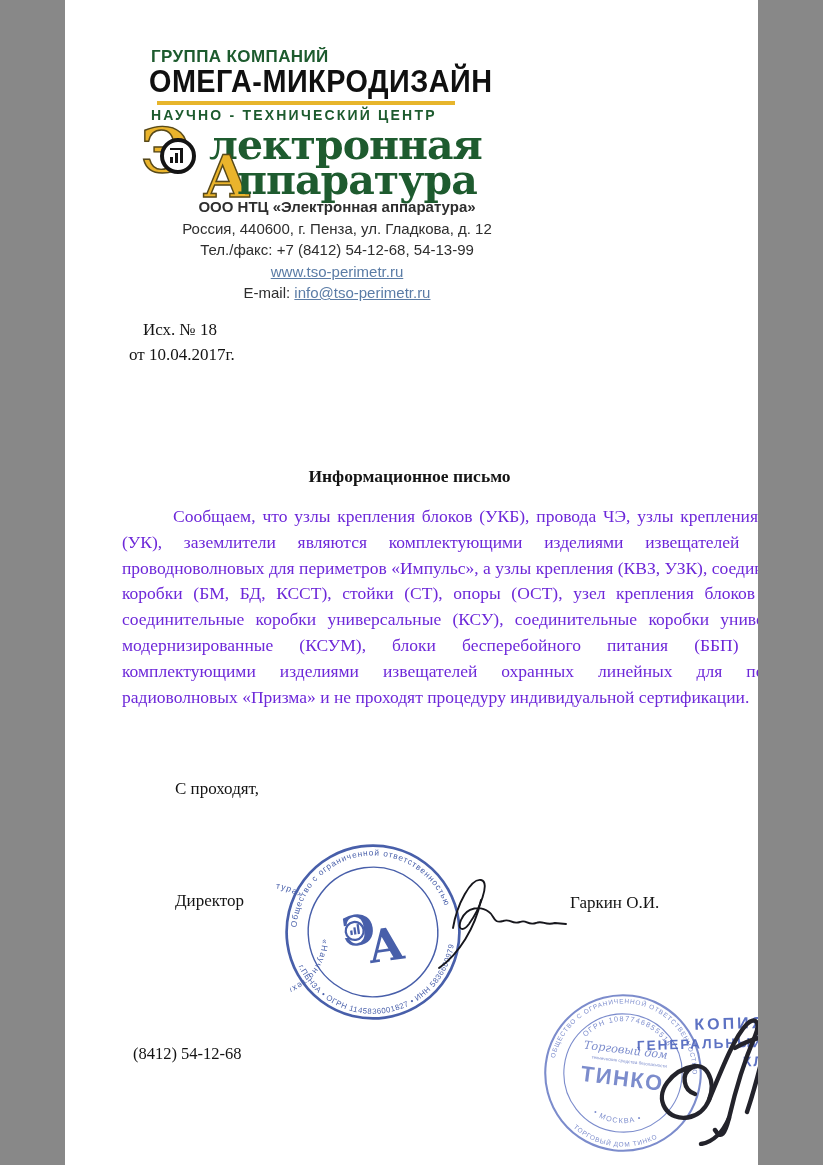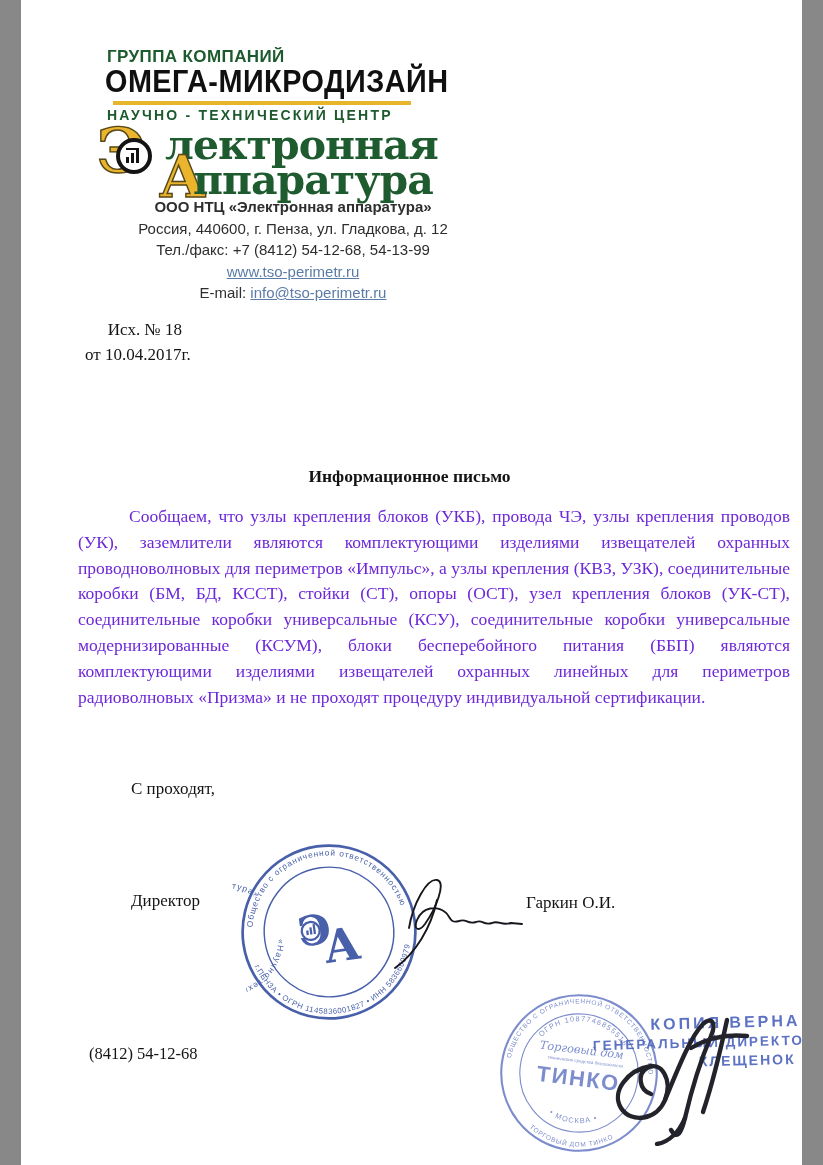--- a/index.html
+++ b/index.html
@@ -1,18 +1,18 @@
 <!DOCTYPE html>
 <html><head>
 <meta charset="utf-8">
 <style>
   * { margin:0; padding:0; box-sizing:border-box; }
   html,body { background:#888; }
   .page {
-    position:relative; width:781px; height:1165px; margin:0 auto;
+    position:relative; width:693px; height:1165px; margin:0 auto;
     background:#ffffff; overflow:hidden;
     font-family:"Liberation Serif", serif; color:#141414;
   }
   .abs { position:absolute; }
 
   
   .lh-group { left:86px; top:47px; font-family:"Liberation Sans",sans-serif;
     font-weight:bold; font-size:17px; letter-spacing:.4px; color:#1d5b2e; }
   .lh-company { left:84px; top:64px; font-family:"Liberation Sans",sans-serif;
     font-weight:bold; font-size:31px; color:#101010; transform:scaleX(.93);
@@ -33,21 +33,21 @@
   .logo-circle { position:absolute; left:17px; top:16px; }
 
   .contact { left:62px; top:196px; width:420px; text-align:center;
     font-family:"Liberation Sans",sans-serif; font-size:15px;
     line-height:21.5px; color:#2e2e2e; }
   .contact .b { font-weight:bold; }
   .contact a { color:#5b7ca6; text-decoration:underline; }
 
   
   .ref { left:64px; top:317px; font-size:17px; line-height:25px; }
-  .ref .num { padding-left:14px;text-align:center; }
+  .ref .num { padding-left:14px; }
   .title { left:0; right:4px; top:466px; text-align:center; font-weight:bold; font-size:17.5px; }
   .body-text { left:57px; top:504px; width:712px; font-size:17.5px;
     line-height:25.8px; text-align:justify; text-indent:51px; color:#6d28d9; }
   .regards { left:110px; top:779px; font-size:17px; }
 
   
   .position { left:110px; top:891px; font-size:17px; }
   .signer { left:505px; top:893px; font-size:17px; }
   .org-stamp { left:218px; top:842px; transform:rotate(-8deg); opacity:.92; }
   .sig1 { left:358px; top:866px; }

